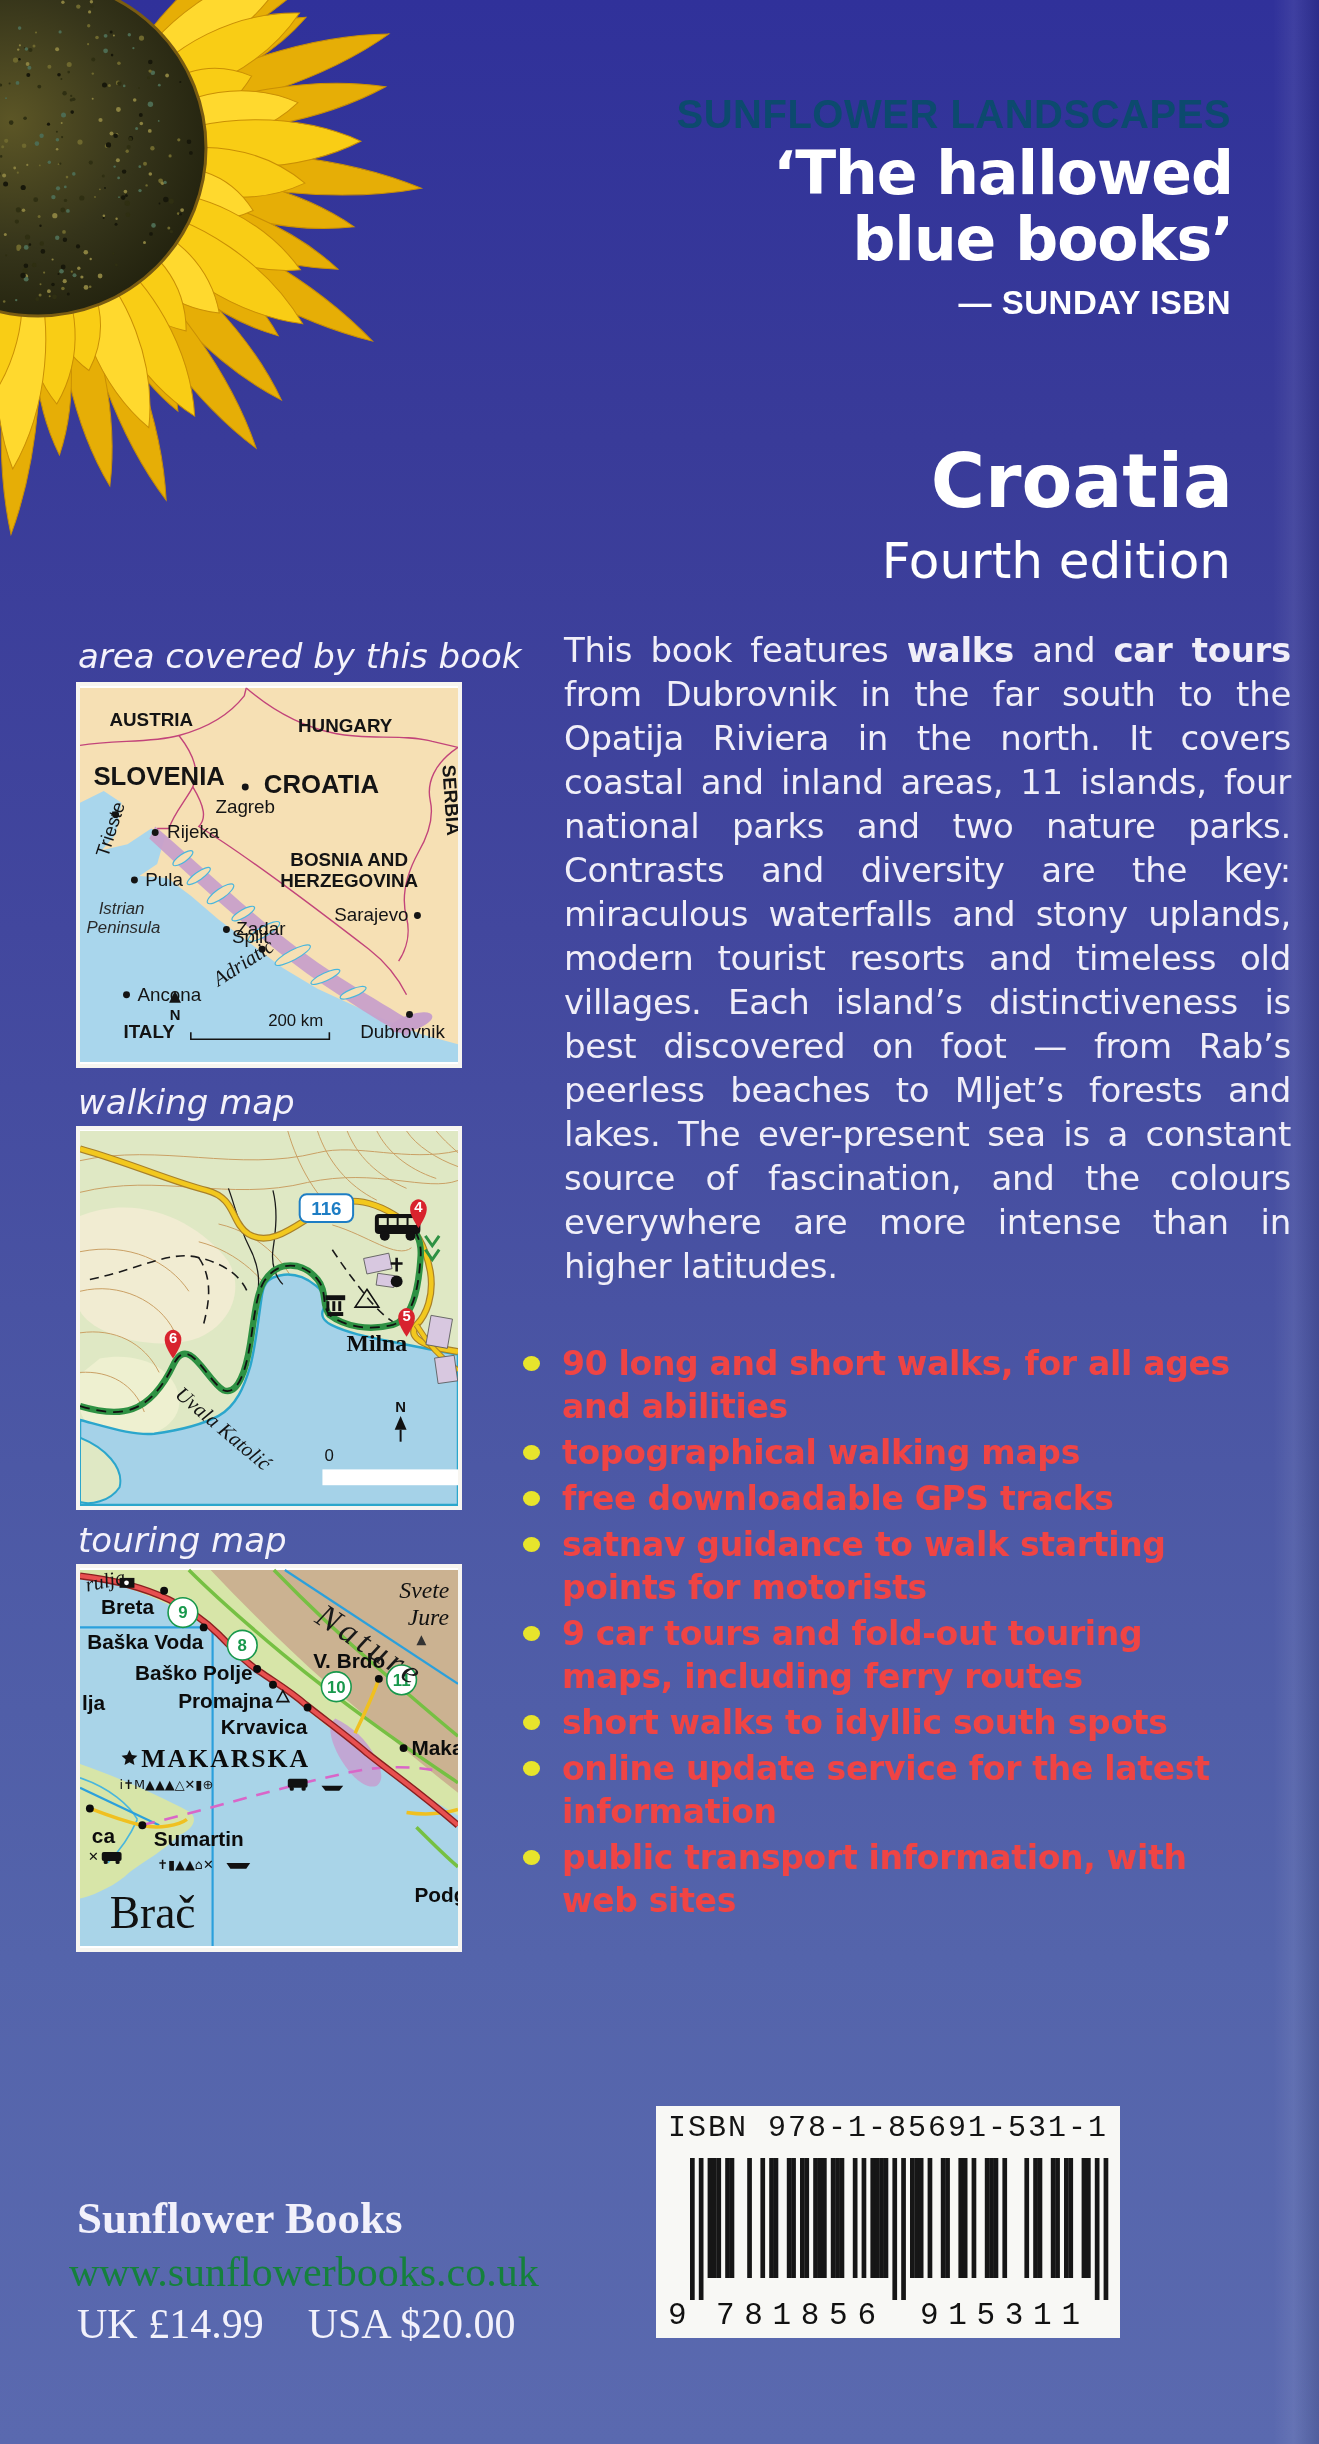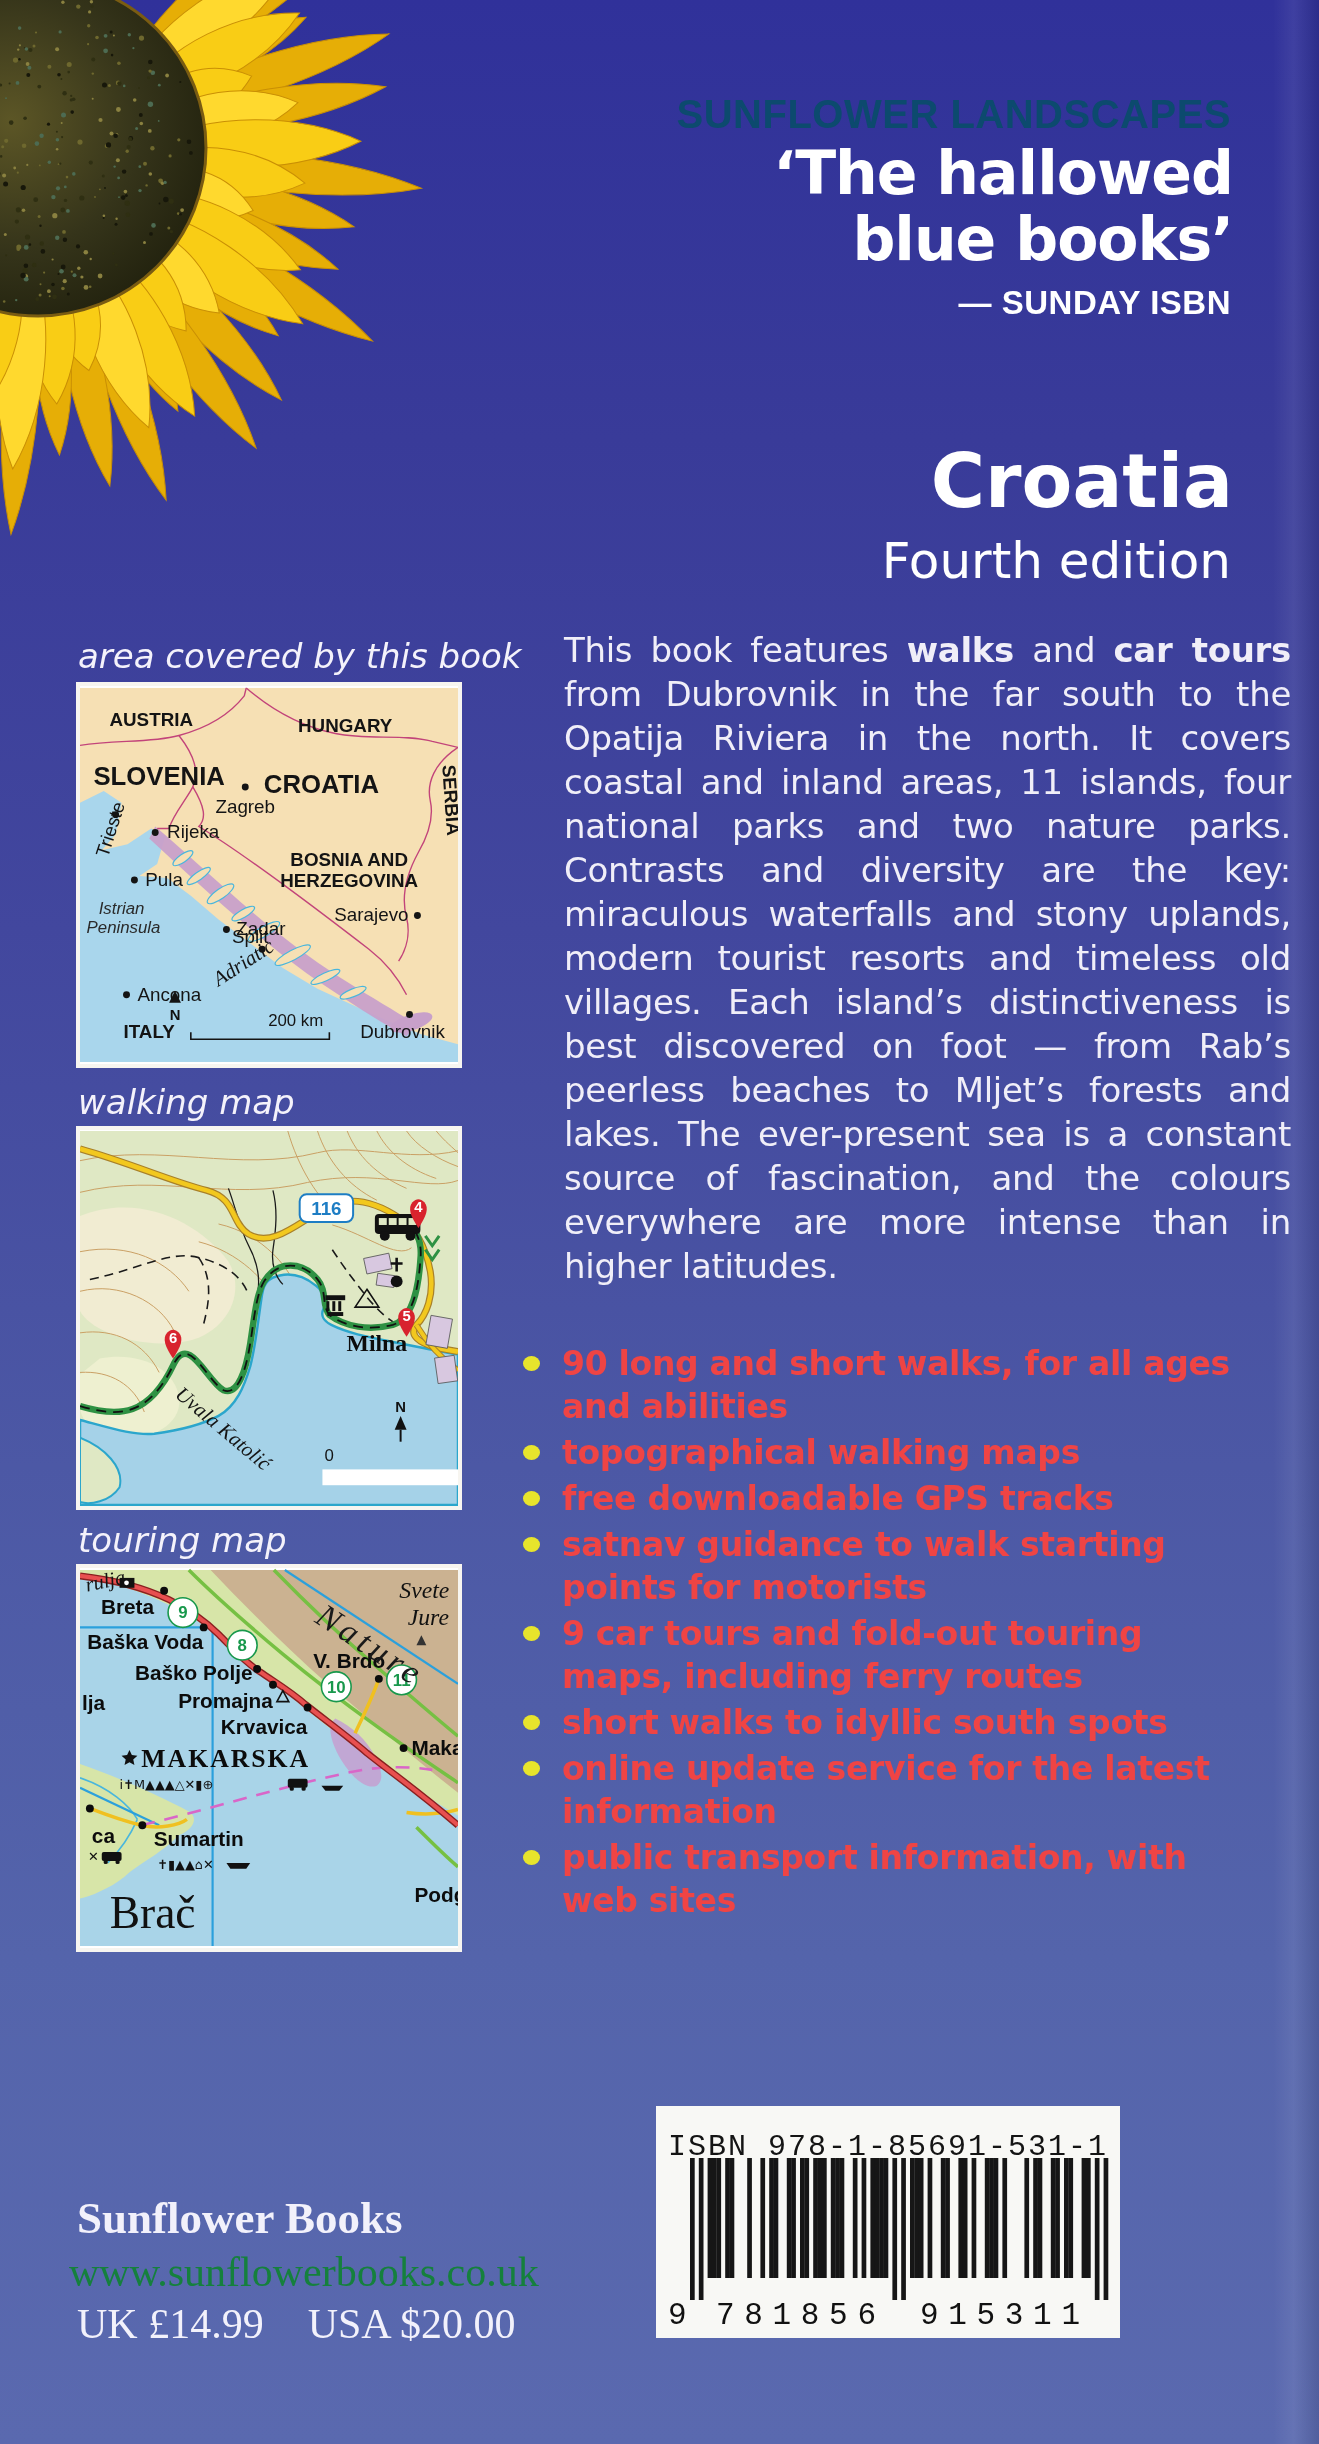--- a/index.html
+++ b/index.html
@@ -29,21 +29,21 @@
   .desc{position:absolute;left:518px;top:628px;width:727px;color:#f0eef8;
     font:34px/44px "DejaVu Sans",sans-serif;text-align:justify;letter-spacing:-.3px;margin-left:46px;}
   .desc b{font-weight:bold;}
   .bullets{position:absolute;left:518px;top:1342px;width:730px;margin:0;padding:0;list-style:none;
     color:#ef4444;font:bold 33px/43px "DejaVu Sans",sans-serif;letter-spacing:-.3px;}
   .bullets li{position:relative;padding-left:44px;margin-bottom:3px;}
   .bullets li::before{content:"";position:absolute;left:5px;top:14px;width:17px;height:15px;
     border-radius:50%;background:#e7e42c;}
   
   .barcode-box{position:absolute;left:656px;top:2106px;width:464px;height:232px;background:#f8f8f5;}
-  .isbn-line{margin-top:24px;text-align:center;color:#141414;
+  .isbn-line{margin-top:5px;text-align:center;color:#141414;
     font:30px "Liberation Mono",monospace;letter-spacing:2px;white-space:nowrap;}
   .bars-svg{position:absolute;left:8px;top:48px;}
   .bc-digit{font:31px "Liberation Mono",monospace;fill:#111;}
   
   .pub-name{position:absolute;left:77px;top:2192px;color:#f2f1fb;font:bold 45px "Liberation Serif",serif;}
   .pub-site{position:absolute;left:69px;top:2248px;color:#15803d;font:42px "Liberation Serif",serif;}
   .pub-price{position:absolute;left:77px;top:2300px;color:#f2f1fb;font:42px "Liberation Serif",serif;}
   .pub-price .gap{display:inline-block;width:44px;}
   
   .mt-co{font:bold 19px "Liberation Sans",sans-serif;fill:#141414;}

